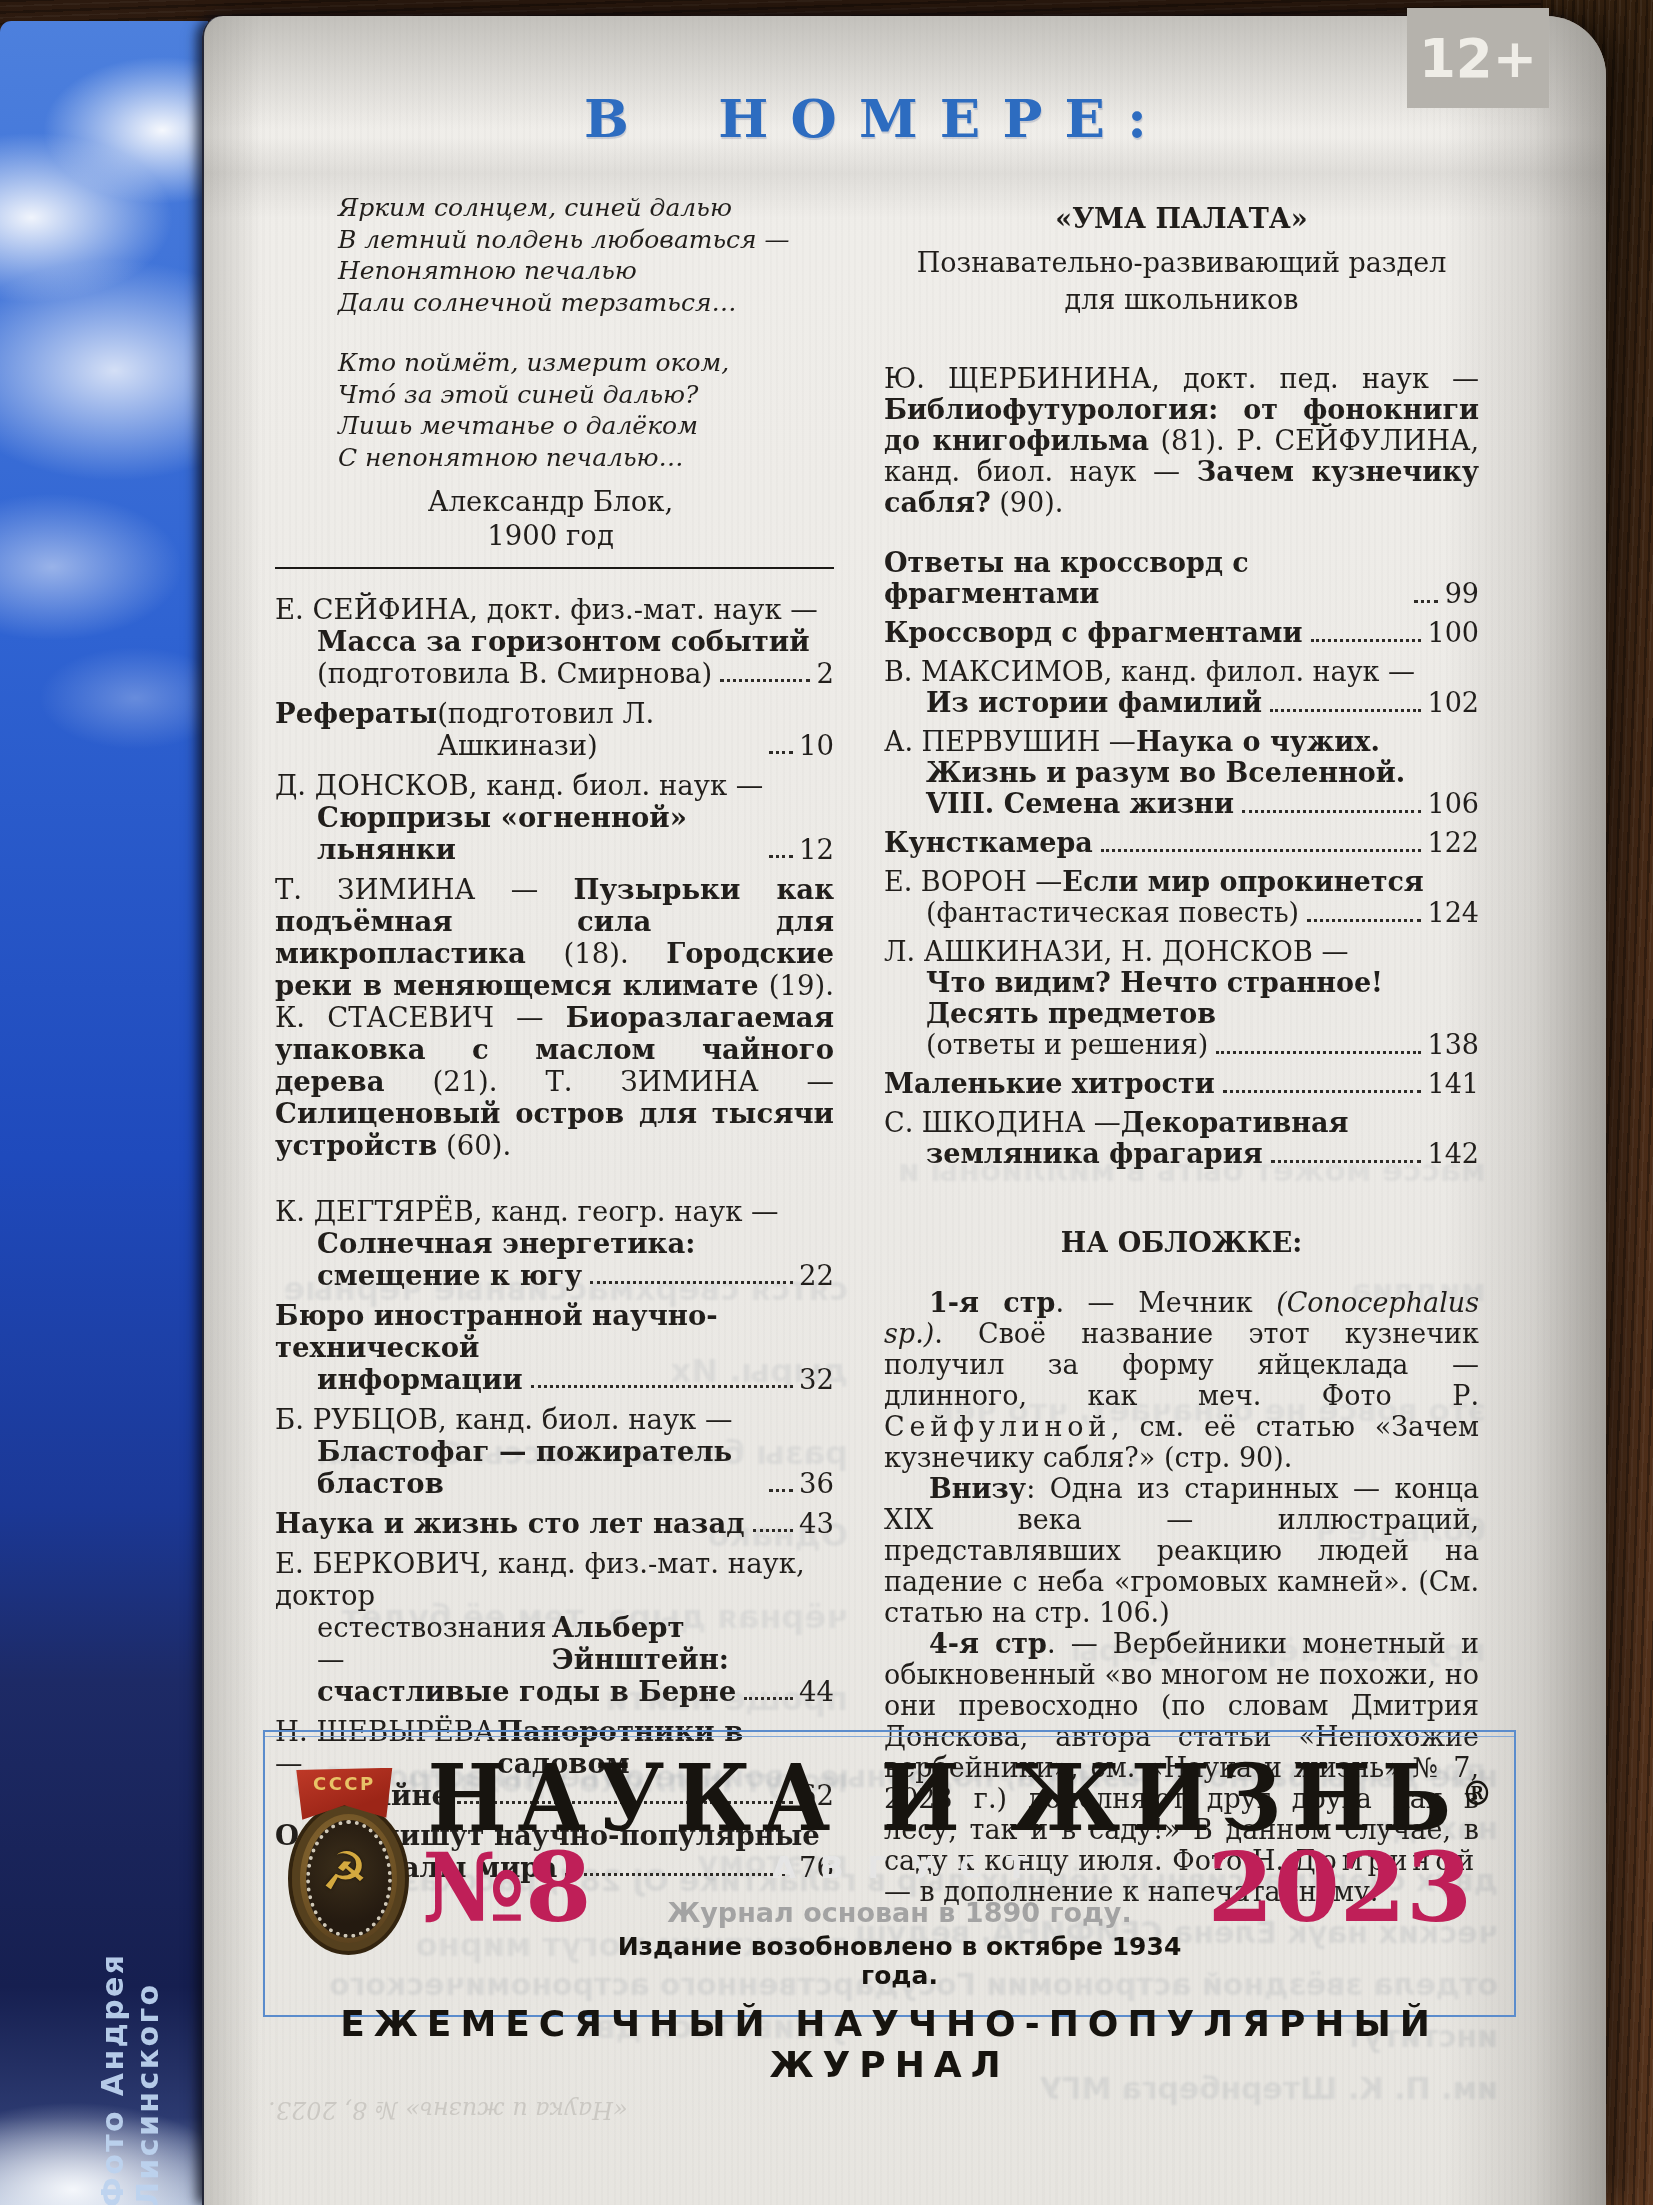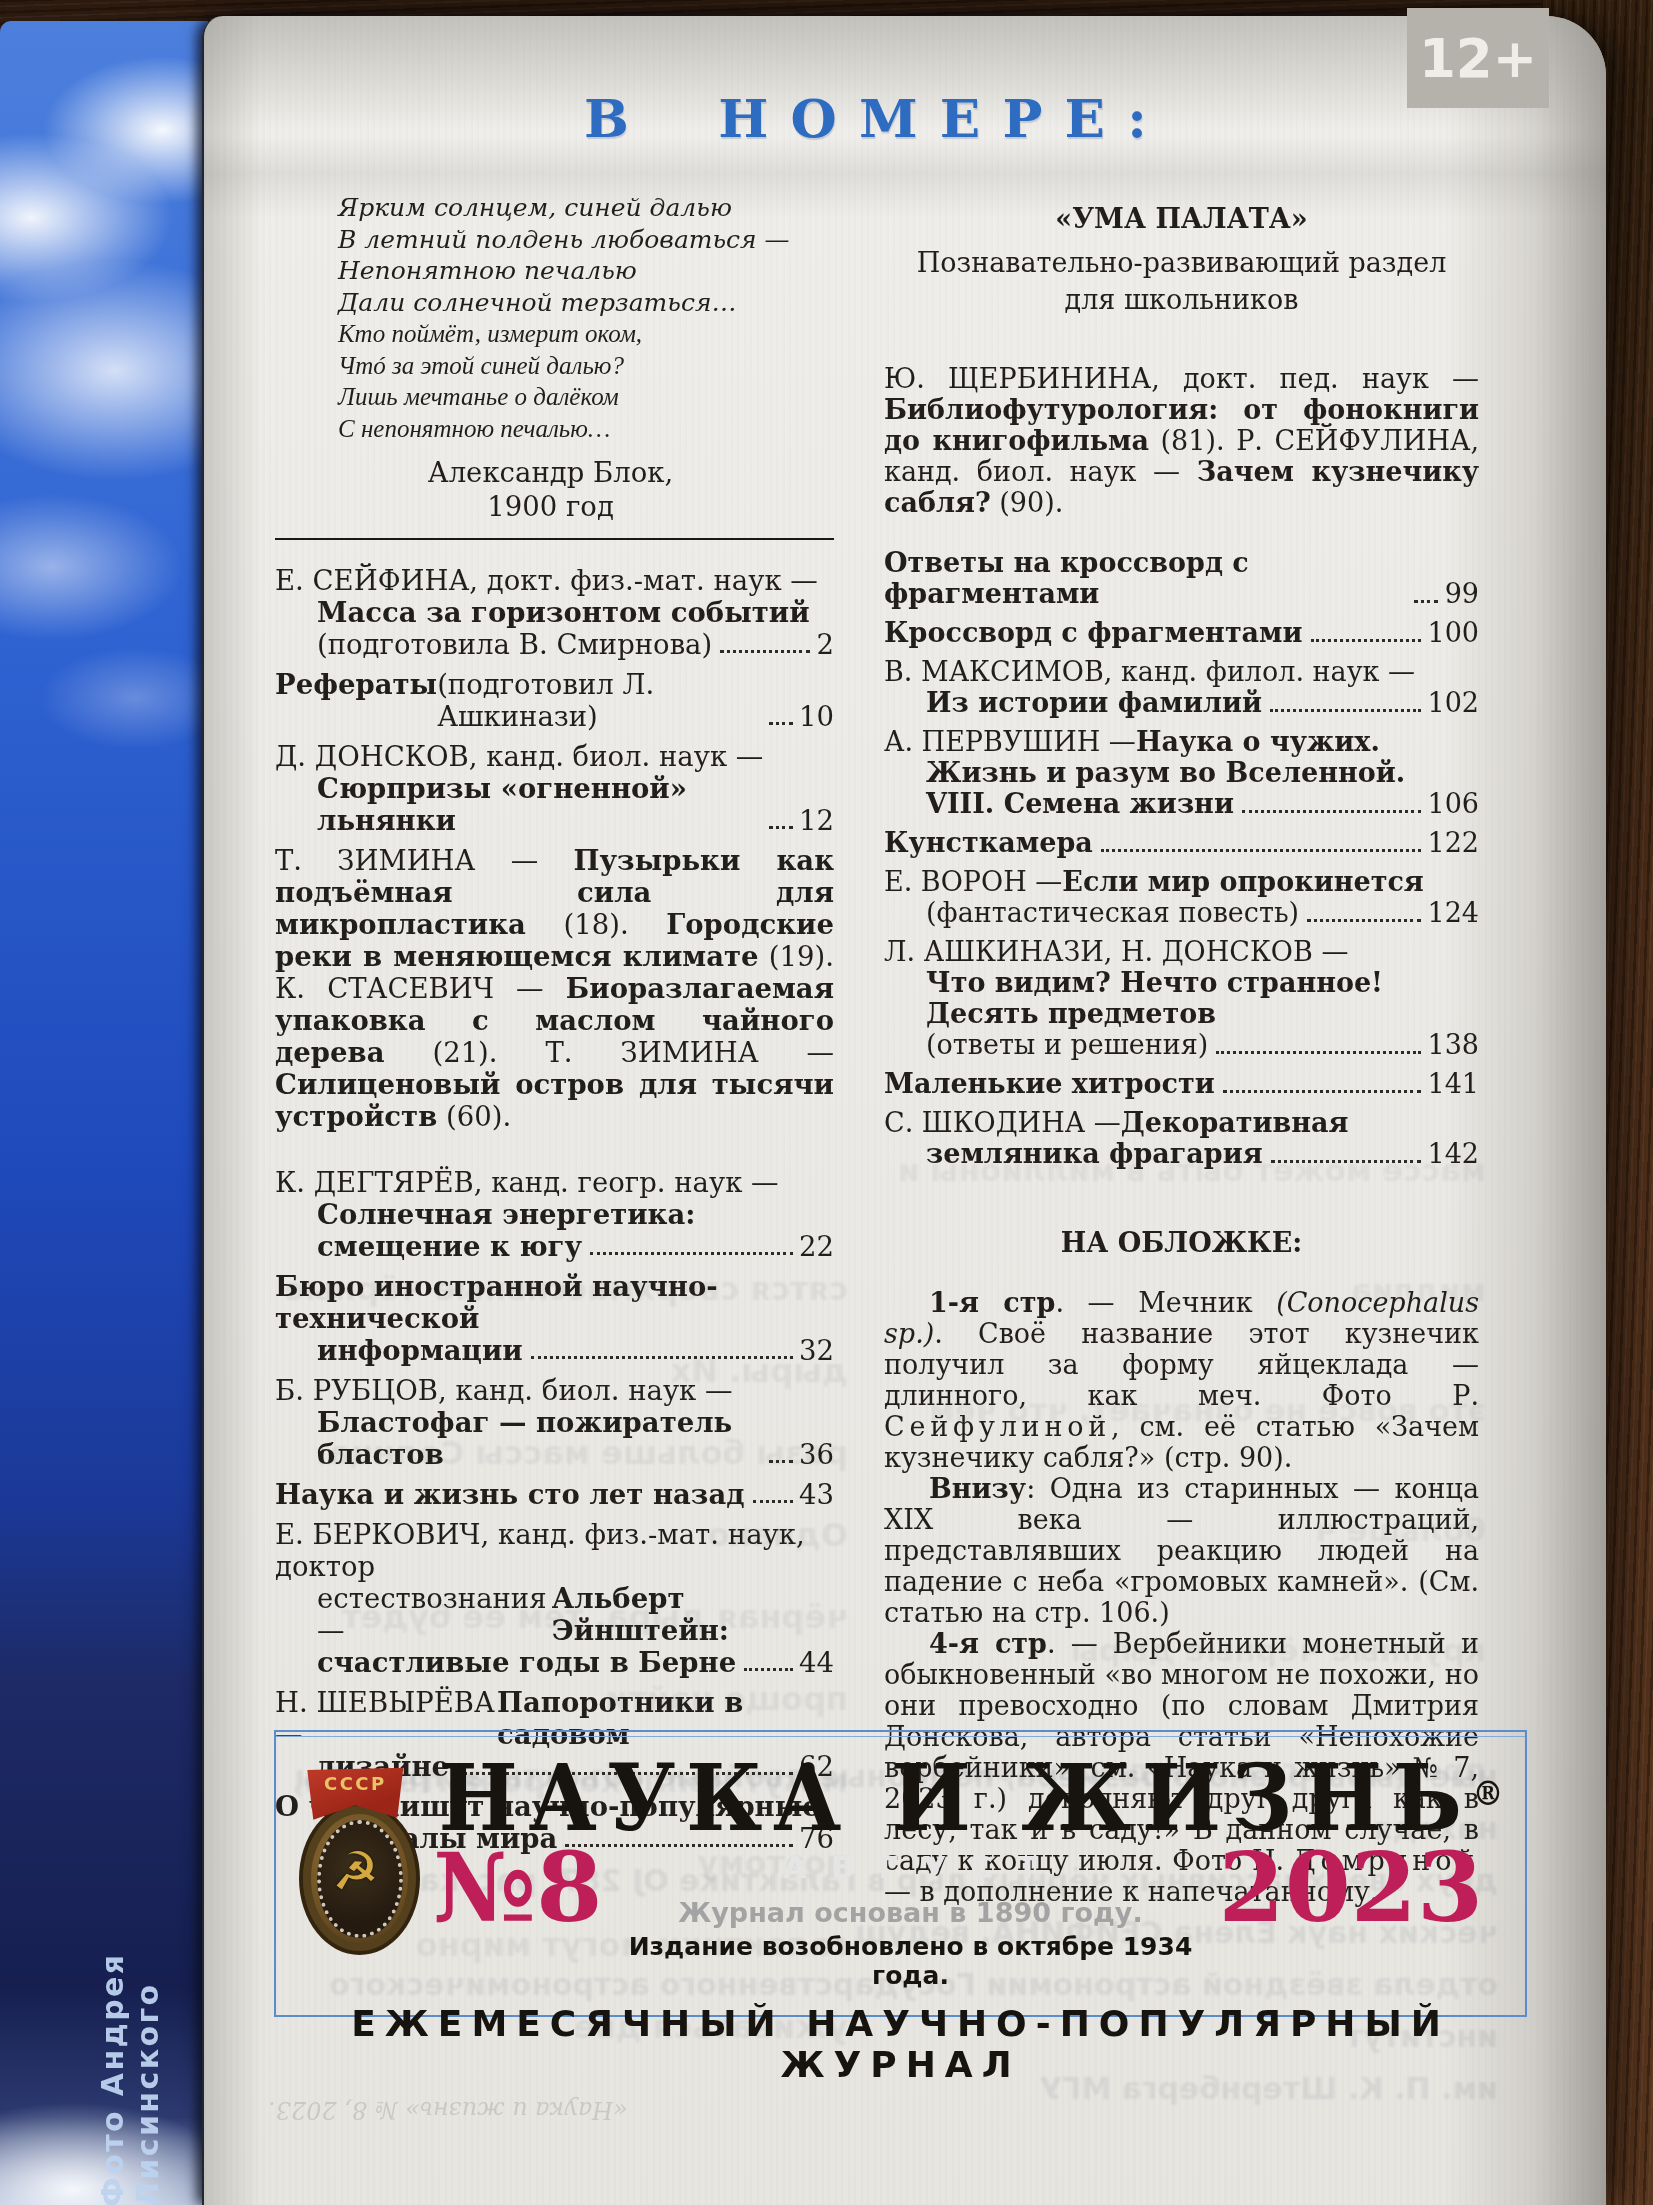--- a/index.html
+++ b/index.html
@@ -54,21 +54,21 @@
   .page-title{position:absolute;left:275px;top:87px;width:1203px;text-align:center;
     font-size:53px;font-weight:bold;color:#2d6cc0;
     letter-spacing:.42em;word-spacing:.5em;
     text-shadow:0.8px 1.6px 0.8px rgba(25,50,110,.18);}
 
   
   .col-left{position:absolute;left:275px;top:192px;width:559px;font-size:27.5px;line-height:32px;}
   .col-right{position:absolute;left:884px;top:203px;width:595px;font-size:27px;line-height:31px;}
 
   .poem{padding-left:63px;font-style:italic;font-size:25px;line-height:31.5px;}
-  .poem .stanza2{font-family:Liberation Serif, serif;}
+  .poem .stanza2{margin-top:29px;}
   .poem-line{white-space:nowrap;}
   .poem-attrib{text-align:center;padding-right:8px;margin-top:11.3px;font-size:27.5px;line-height:34px;}
   .poem-rule{margin-top:14.5px;border-top:2.4px solid #1b1916;width:100%;}
   .toc-wrap{margin-top:24px;}
 
   .toc-entry{margin-bottom:8px;}
   .toc-line{display:flex;}
   .toc-line.ind{padding-left:42px;}
   .toc-line .dots{flex:1;min-width:24px;border-bottom:3.2px dotted #2e2b27;
     align-self:flex-end;margin:0 6.5px 6.5px 8px;}
@@ -87,21 +87,21 @@
   
   .ghost{position:absolute;font-family:"DejaVu Sans","Liberation Sans",sans-serif;
     font-weight:bold;color:#46566a;transform:scaleX(-1);filter:blur(1.3px);pointer-events:none;}
   .ghost-a{left:283px;top:1248px;width:565px;font-size:32px;line-height:82px;opacity:.085;}
   .ghost-b{left:884px;top:1110px;width:602px;font-size:31px;line-height:120px;opacity:.075;}
   .ghost-c{left:279px;top:1751px;width:1219px;font-size:30px;line-height:52px;opacity:.10;filter:blur(1px);}
   .ghost-d{position:absolute;left:268px;top:2096px;font-family:"DejaVu Serif","Liberation Serif",serif;
     font-style:italic;font-size:24px;color:#8f8b85;transform:rotate(180deg);opacity:.30;filter:blur(0.5px);}
 
   
-  .masthead{position:absolute;left:274px;top:1730px;width:1253px;height:287px;
+  .masthead{position:absolute;left:263px;top:1730px;width:1253px;height:287px;
     border:2.4px solid #5b8ccc;box-sizing:border-box;z-index:3;}
   .masthead:before{content:"";position:absolute;left:0;right:0;top:4px;border-top:1.6px solid #84a9d8;}
   .mh-title{margin-top:16px;padding-left:141px;text-align:center;
     font-weight:bold;font-size:84px;line-height:84px;letter-spacing:10.5px;color:#17140f;
     transform:scaleY(1.08);transform-origin:top;white-space:nowrap;}
   .mh-title sup{font-size:31px;letter-spacing:0;vertical-align:22.6px;}
   .mh-row{display:flex;align-items:flex-start;padding:4.8px 42px 0 157px;}
   .mh-issue,.mh-year{font-weight:bold;color:#bf1f58;font-size:95px;line-height:94px;white-space:nowrap;}
   .mh-center{flex:1;text-align:center;font-family:"DejaVu Sans","Liberation Sans",sans-serif;}
   .mh-month{font-weight:bold;font-size:31px;letter-spacing:24px;padding-left:24px;color:#e5e5e5;margin-top:8px;}

